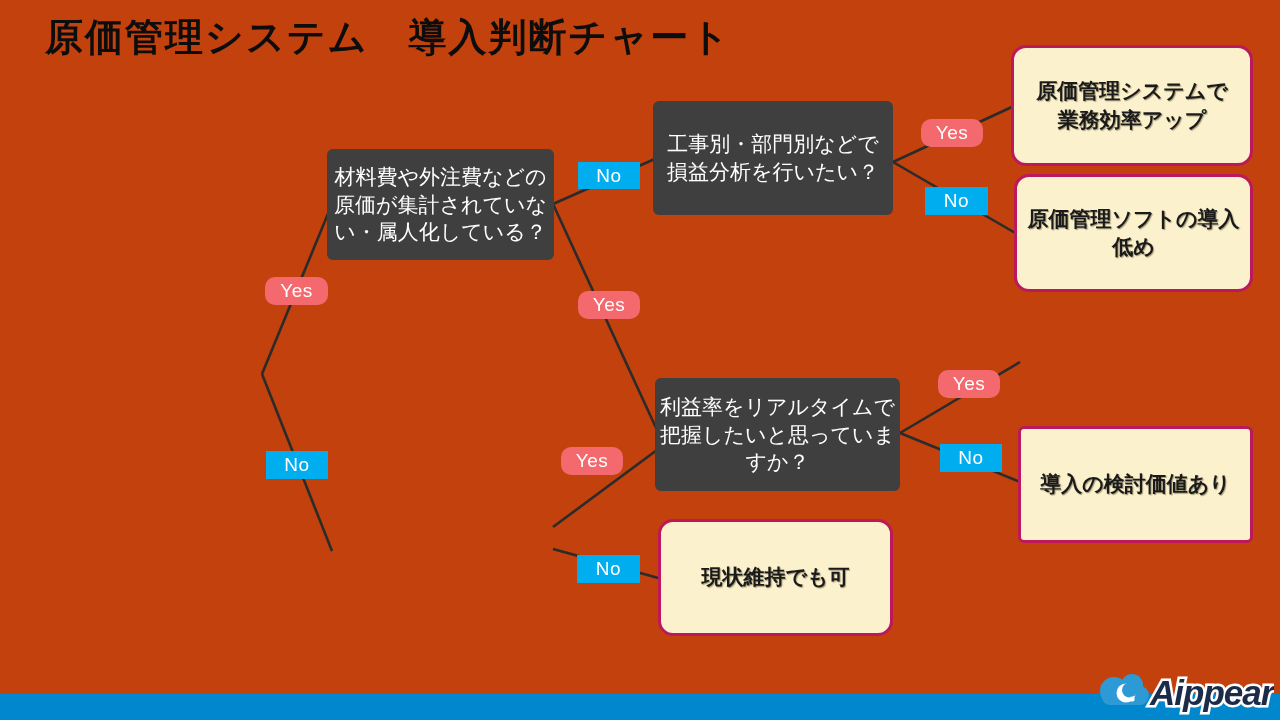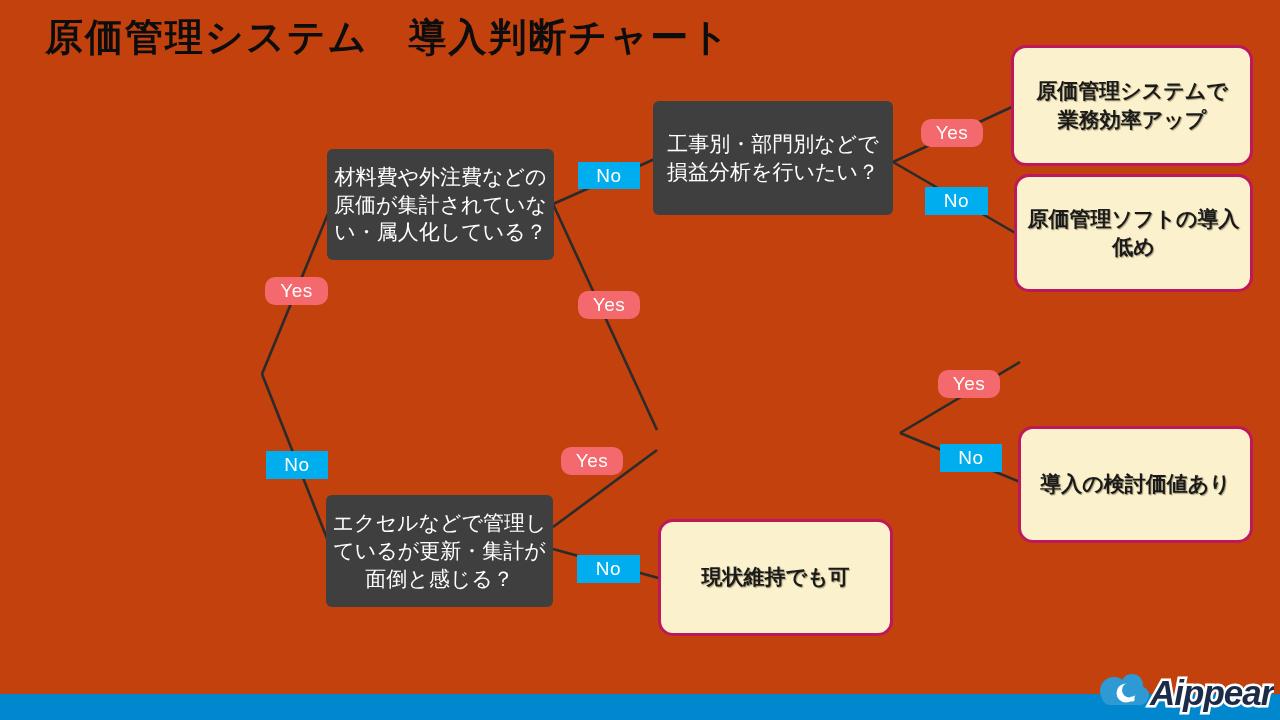--- a/index.html
+++ b/index.html
@@ -64,44 +64,44 @@
     <line x1="900" y1="433" x2="1020" y2="482"></line>
   </svg>
 
 
   <div class="qnode" style="left:327px;top:149px;width:227px;height:111px;justify-content:center;">
     <div class="qtext">材料費や外注費などの
 原価が集計されていな
 い・属人化している？</div>
   </div>
 
-  <div class="qnode" style="left:326px;top:495px;width:227px;height:112px;">
-    <div class="qtext">エクセルなどで管理し
-ているが更新・集計が
-面倒と感じる？</div>
-  </div>
 
   <div class="qnode" style="left:653px;top:101px;width:240px;height:114px;">
     <div class="qtext">工事別・部門別などで
 損益分析を行いたい？</div>
   </div>
 
+  <div class="qnode" style="left:655px;top:378px;width:245px;height:113px;">
+    <div class="qtext">利益率をリアルタイムで
+把握したいと思っていま
+すか？</div>
+  </div>
 
   <div class="onode" style="left:1011px;top:45px;width:242px;height:121px;">
     <div class="otext">原価管理システムで
 業務効率アップ</div>
   </div>
 
   <div class="onode" style="left:1014px;top:174px;width:239px;height:118px;">
     <div class="otext">原価管理ソフトの導入
 低め</div>
   </div>
 
 
-  <div class="onode" style="left:1018px;top:426px;width:235px;height:117px;">
+  <div class="onode" style="left:1018px;top:426px;width:235px;height:117px;border-radius:6px;">
     <div class="otext">導入の検討価値あり</div>
   </div>
 
   <div class="onode" style="left:658px;top:519px;width:235px;height:117px;">
     <div class="otext">現状維持でも可</div>
   </div>
 
   <div class="badge yes" style="left:265px;top:277px;width:63px;height:28px;">Yes</div>
   <div class="badge no" style="left:266px;top:451px;width:62px;height:28px;">No</div>
   <div class="badge no" style="left:578px;top:162px;width:62px;height:27px;">No</div>

